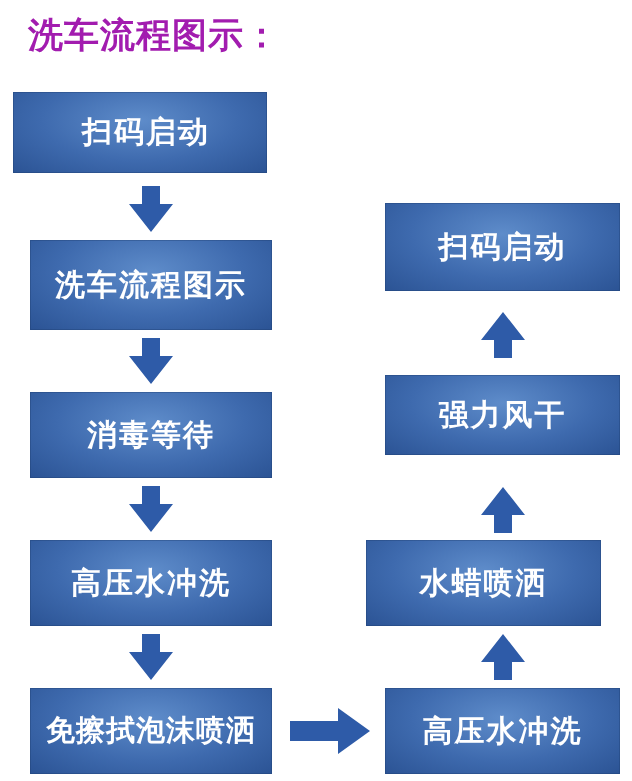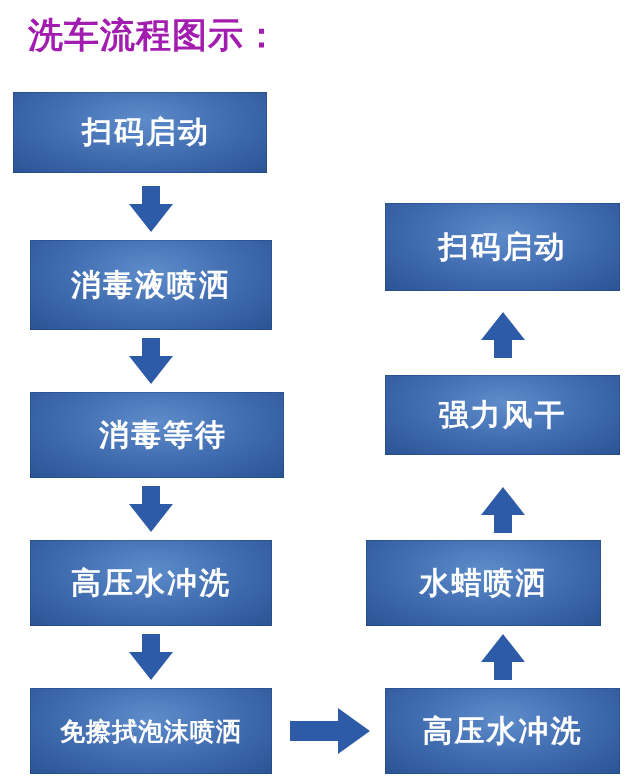--- a/index.html
+++ b/index.html
@@ -38,44 +38,44 @@
     box-shadow: inset 0 0 0 1px rgba(30, 60, 110, 0.35);
   }
   .node-label {
     color: #ffffff;
     font-size: 30px;
     font-weight: bold;
     letter-spacing: 2px;
     white-space: nowrap;
   }
   .node-label.small {
-    font-size: 25px;
+    font-size: 29px;
     letter-spacing: 1px;
   }
   .arrow {
     position: absolute;
     display: block;
   }
 </style>
 </head>
 <body>
 
 <div class="canvas">
 
   <h1 class="title">洗车流程图示：</h1>
 
   <div class="node" style="left:13px; top:92px; width:242px; height:81px;padding-left:12px;">
     <span class="node-label">扫码启动</span>
   </div>
 
   <div class="node" style="left:30px; top:240px; width:242px; height:90px;">
-    <span class="node-label">消毒液喷洒</span>
+    <span class="node-label">洗车流程图示</span>
   </div>
 
-  <div class="node" style="left:30px; top:392px; width:242px; height:86px;padding-left:12px;">
+  <div class="node" style="left:30px; top:392px; width:242px; height:86px;">
     <span class="node-label">消毒等待</span>
   </div>
 
   <div class="node" style="left:30px; top:540px; width:242px; height:86px;">
     <span class="node-label">高压水冲洗</span>
   </div>
 
   <div class="node" style="left:30px; top:688px; width:242px; height:86px;">
     <span class="node-label small">免擦拭泡沫喷洒</span>
   </div>

